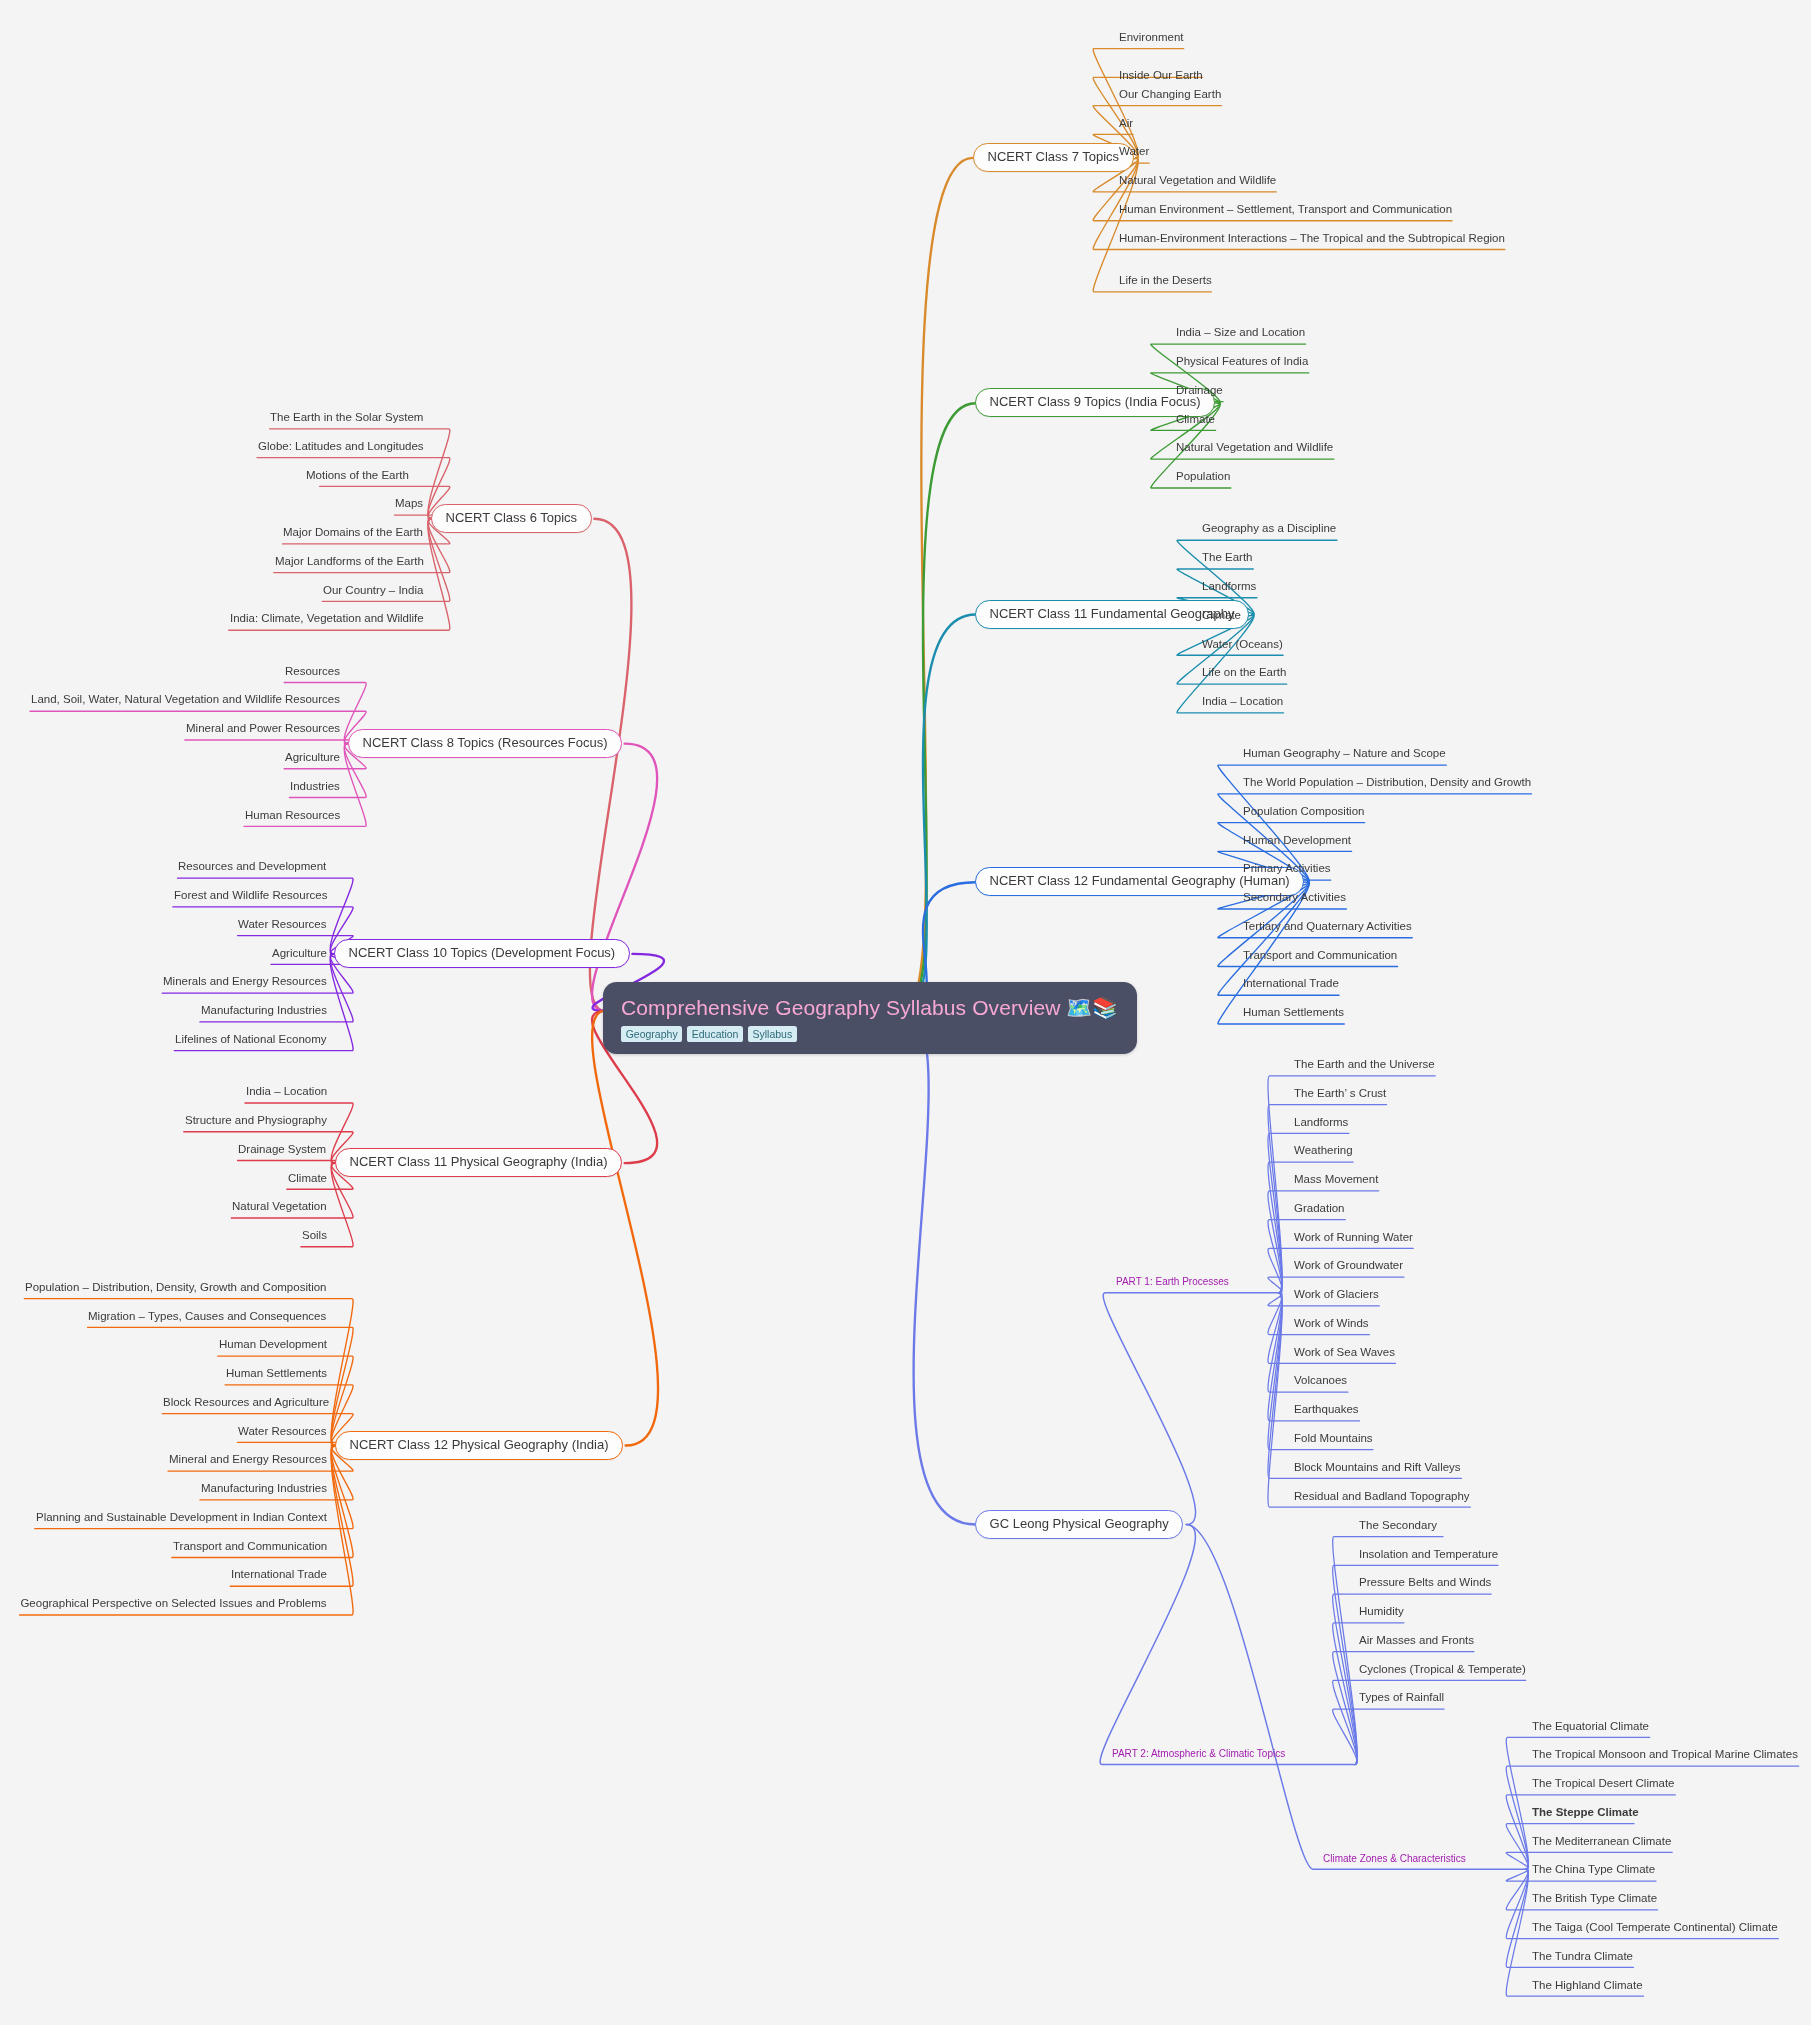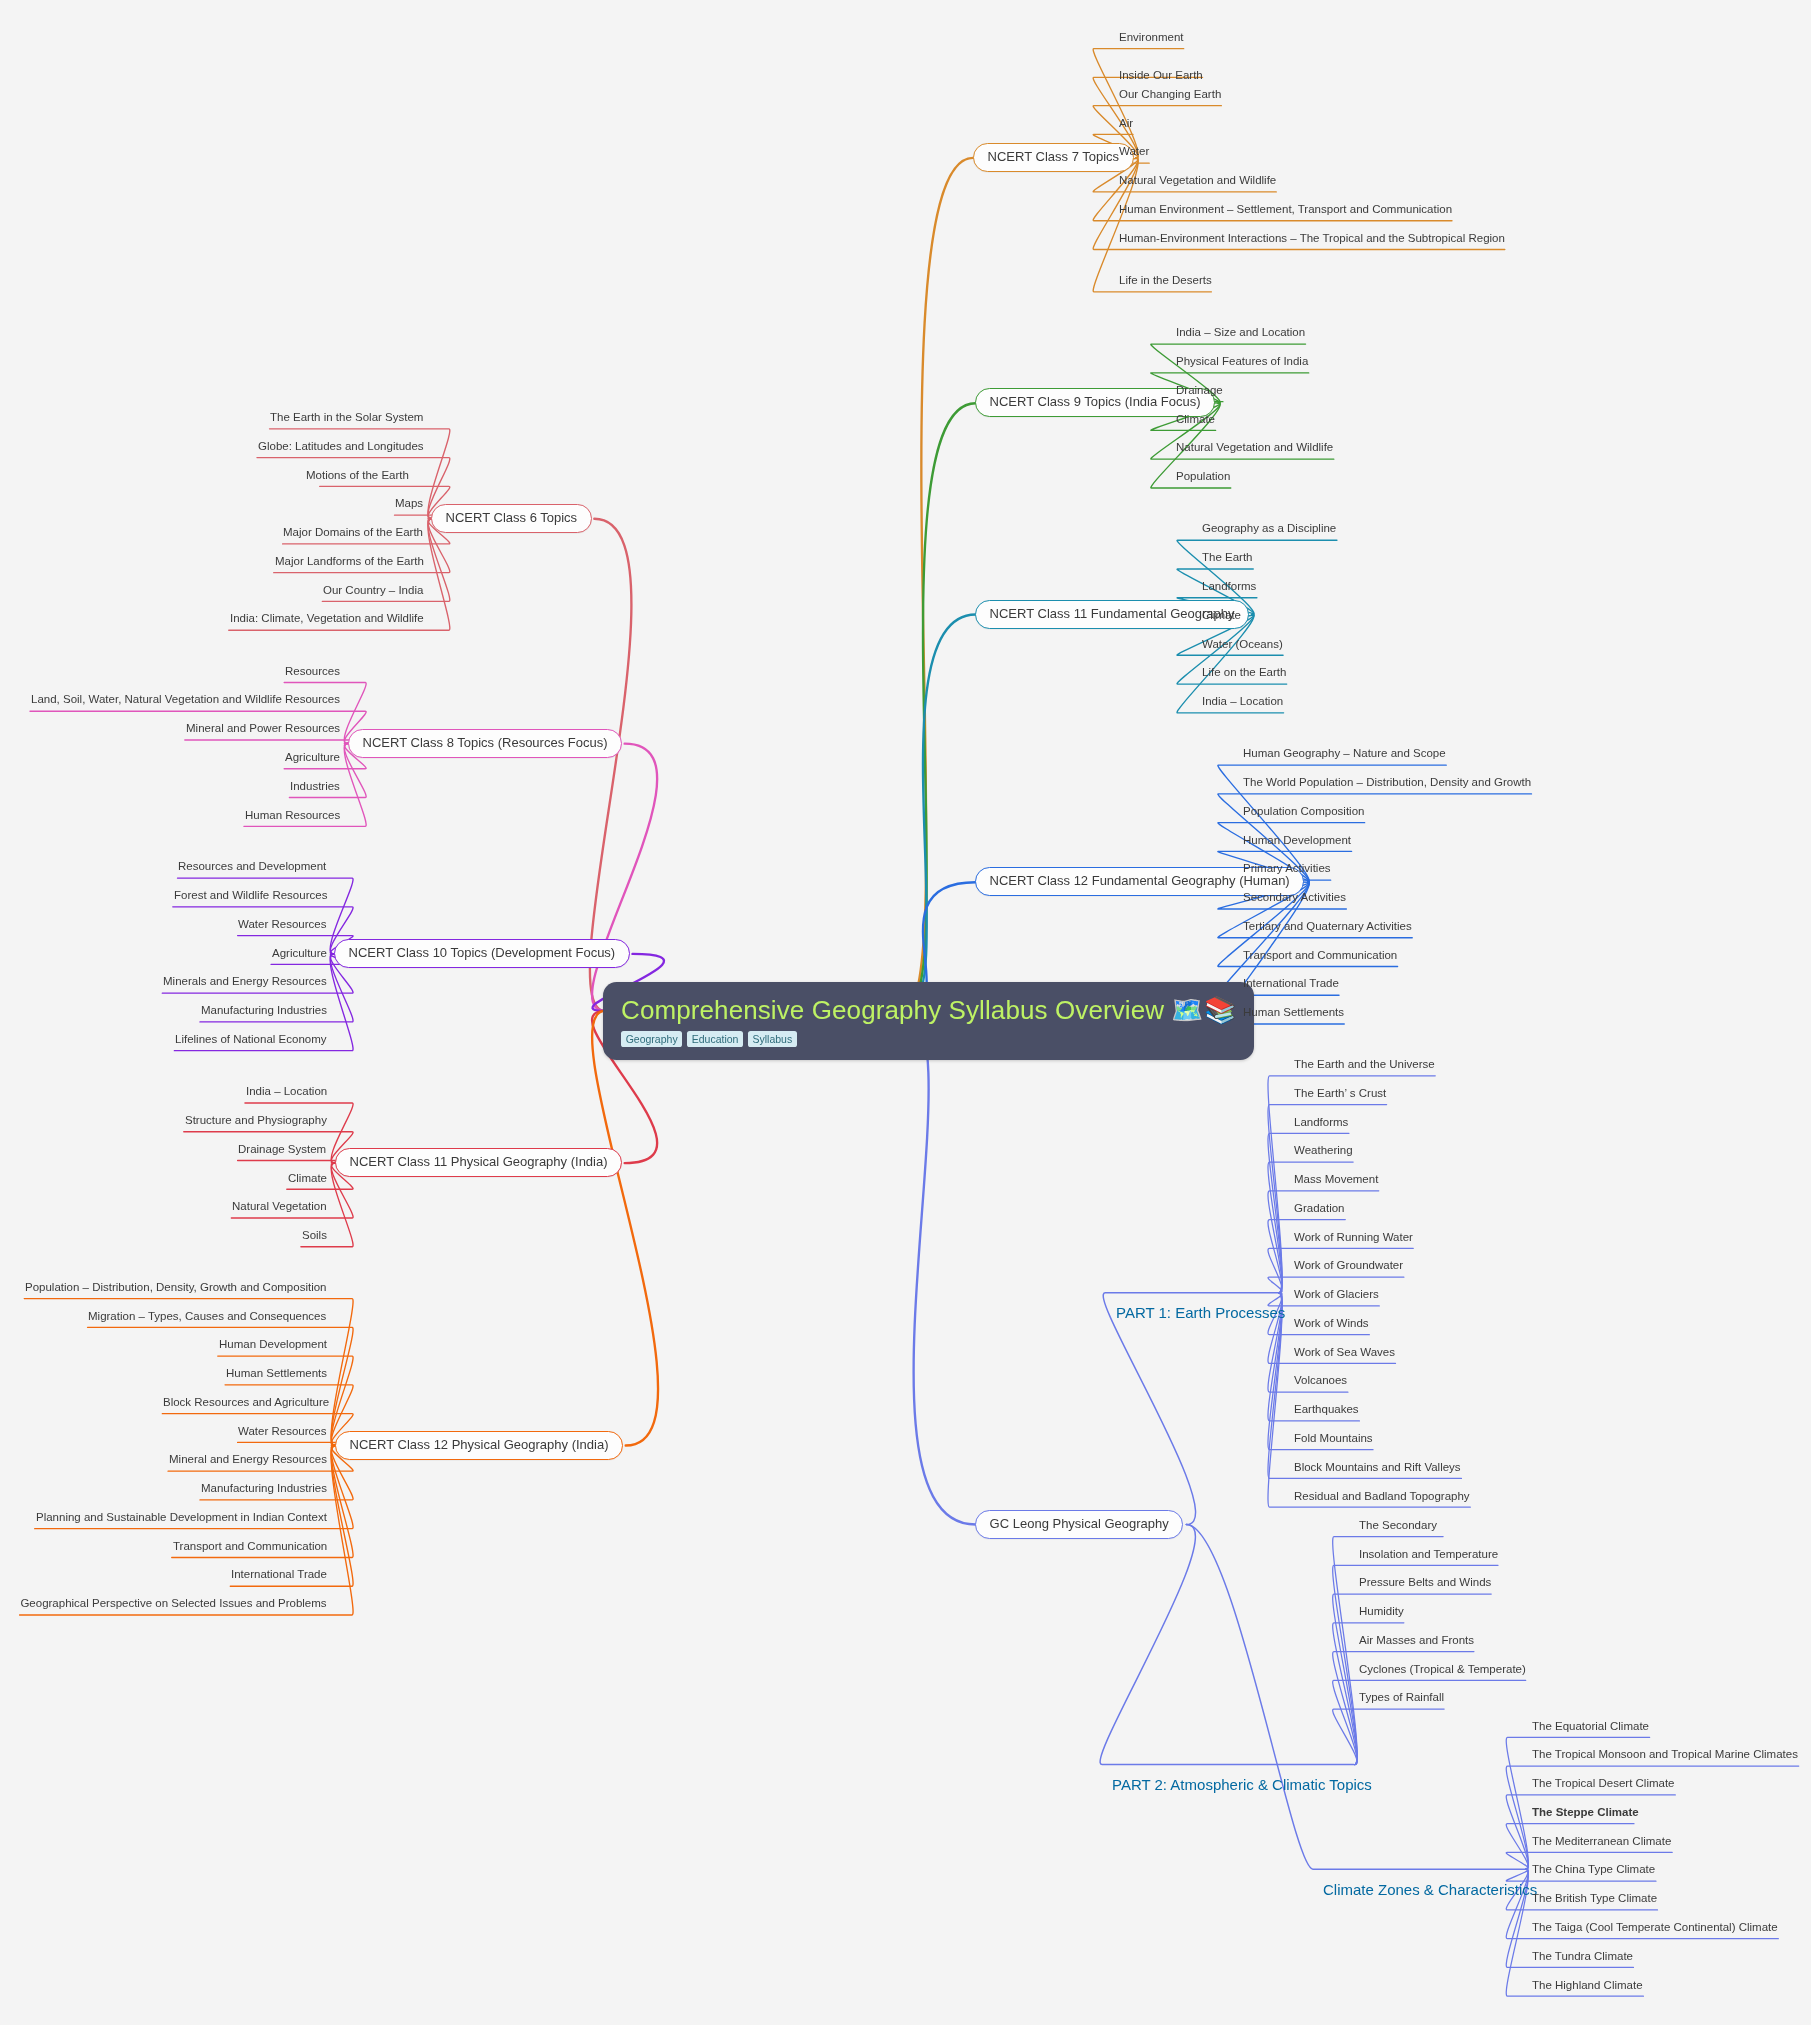--- a/index.html
+++ b/index.html
@@ -17,22 +17,22 @@
   .node{position:absolute;box-sizing:border-box;}
 
   
   .root{
     background:#4a4f66;
     border-radius:13.6px;
     padding:13.6px 18px 12.6px 18px;
     box-shadow:0 1px 3.1px rgba(0,0,0,.18);
   }
   .root-title{
-    color:#bef264;
-    font-size:26px;
+    color:#f9a8d4;
+    font-size:21px;
     letter-spacing:0.1px;
     white-space:nowrap;
     line-height:1.1;
     text-align:right;
   }
   .root-tags{margin-top:7.3px;display:flex;gap:4.7px;}
   .tag{
     background:#d6ecf3;
     color:#2e6b7a;
     font-size:10.5px;
@@ -57,25 +57,24 @@
 
   
   .leaf{
     font-size:11.5px;
     color:#3b3b3b;
     line-height:1.32;
     white-space:nowrap;
     padding-bottom:2.6px;
   }
   .plain{
-    font-size:15px;
-    color:#0369a1;
+    font-size:10px;
+    color:#a21caf;
     white-space:nowrap;
     line-height:1.2;
-    margin-top:28px;
   }
   .ra{text-align:right;}
 </style>
 </head>
 <body>
 
 <div id="stage">
   <svg id="wires" viewBox="0 0 3464 3872">
       <path d="M1727 1933 C 1847 1933, 1660 302, 1860 302" stroke="#d98a2b" stroke-width="4.5" fill="none" stroke-linecap="round"></path>
       <path d="M2171 302 C 2201 302, 2077 93, 2091 93 L 2263 93" stroke="#d98a2b" stroke-width="2.6" fill="none" stroke-linecap="round"></path>

